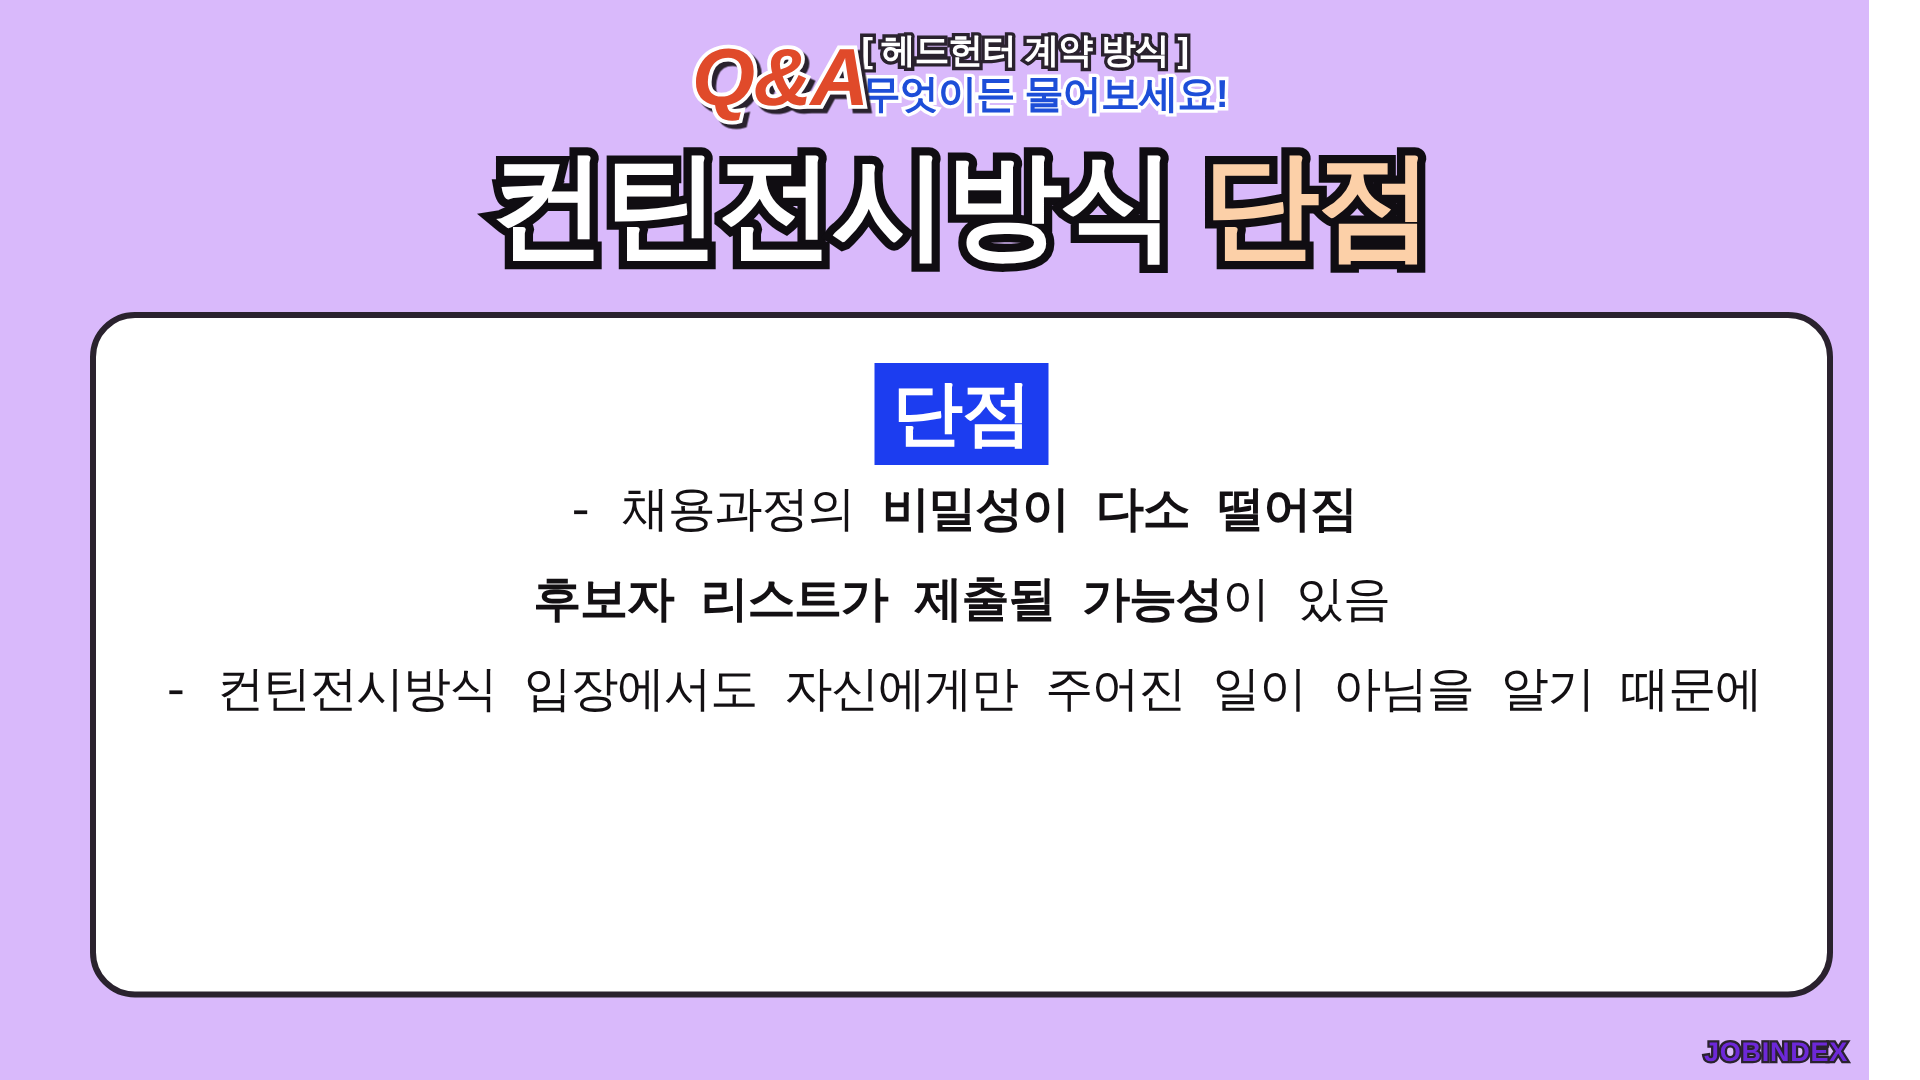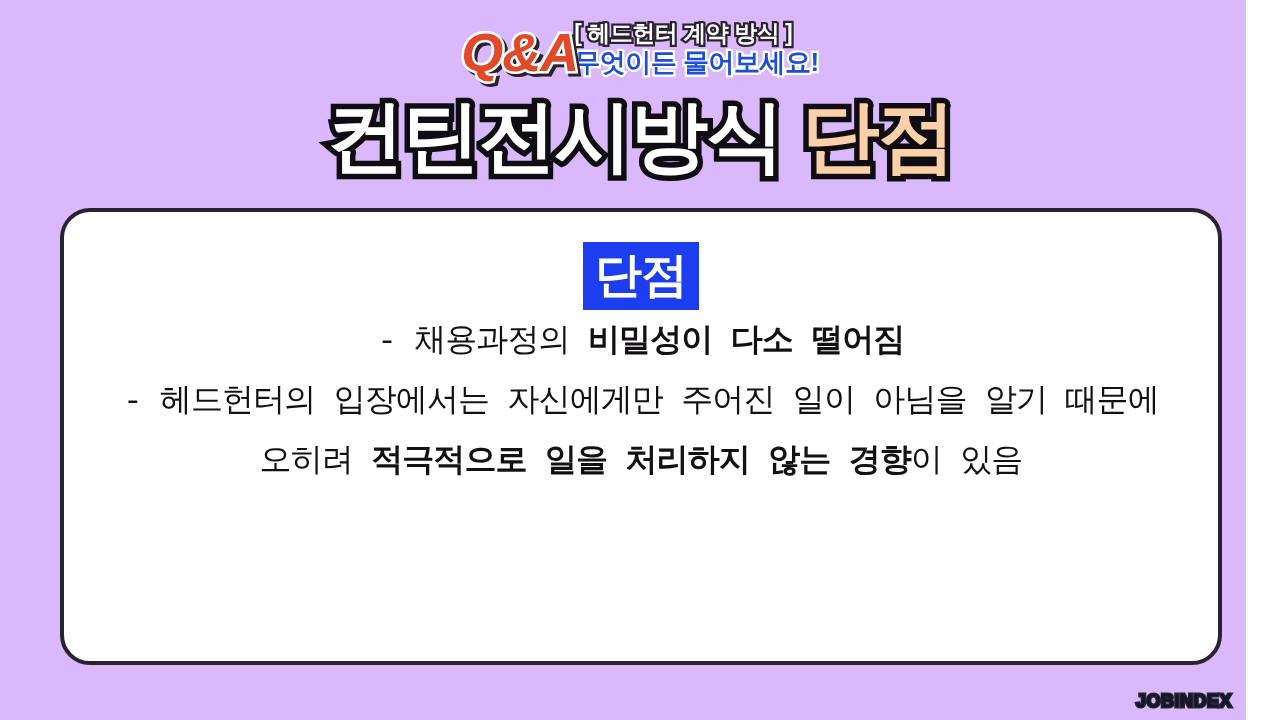--- a/index.html
+++ b/index.html
@@ -156,21 +156,21 @@
   .content-line .r { font-weight: 400; }
 
   
   #watermark {
     position: absolute;
     right: 14px;
     bottom: 8px;
     font-size: 18px;
     font-weight: 700;
     letter-spacing: 0.5px;
-    color: #0f172a;
+    color: #6d28d9;
     -webkit-text-stroke: 3px #2a222e;
     paint-order: stroke fill;
   }
 </style>
 </head>
 <body>
 
 <div id="slide">
 
   <div id="header-row">
@@ -186,20 +186,20 @@
   </div>
 
   <div id="content-box">
 
     <div id="section-badge">
       <span class="badge-inner">단점</span>
     </div>
 
     <div id="lines">
         <div class="content-line"><span class="r">- 채용과정의 </span><span class="b">비밀성이 다소 떨어짐</span></div>
-        <div class="content-line"><span class="r">-  헤드헌터의 입장에서는 자신에게만 주어진 일이 아님을 알기 때문에</span></div>
-        <div class="content-line"><span class="r">오히려 </span><span class="b">적극적으로 일을 처리하지 않는 경향</span><span class="r">이 있음</span></div>
+        <div class="content-line"><span class="b">후보자 리스트가 제출될 가능성</span><span class="r">이 있음</span></div>
+        <div class="content-line"><span class="r">-  컨틴전시방식 입장에서도 자신에게만 주어진 일이 아님을 알기 때문에</span></div>
       </div>
   </div>
 
   <div id="watermark">JOBINDEX</div>
 
 </div>
 
 </body></html>

